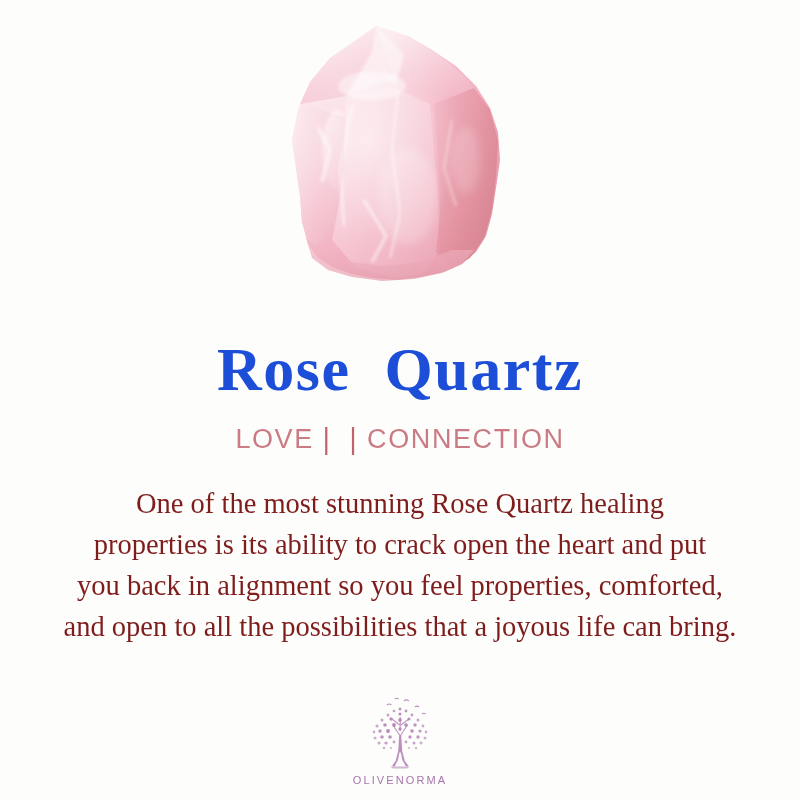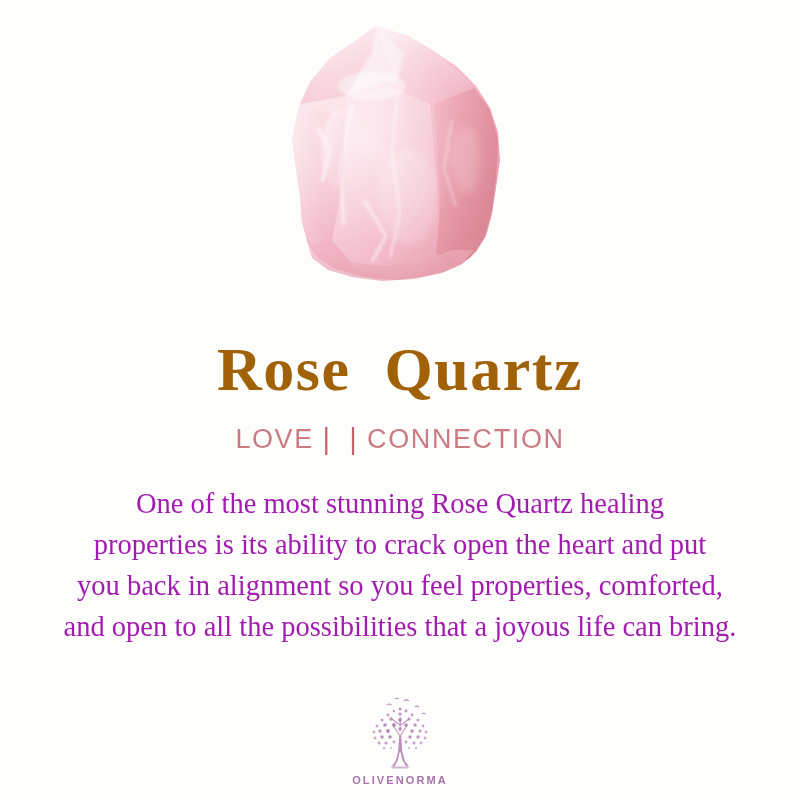--- a/index.html
+++ b/index.html
@@ -40,21 +40,21 @@
     height: 310px;
     display: block;
   }
 
   
   .title {
     font-family: "Liberation Serif", "DejaVu Serif", serif;
     font-weight: 700;
     font-size: 62px;
     line-height: 1;
-    color: #a16207;
+    color: #1d4ed8;
     letter-spacing: 1.5px;
     margin: 28px 0 0 0;
     white-space: pre;
     text-align: left;
   }
 
   
   .subtitle {
     margin: 26px 0 0 0;
     font-family: "Liberation Sans", "DejaVu Sans", sans-serif;
@@ -74,21 +74,21 @@
     font-weight: 300;
     transform: scaleY(1.08);
     display: inline-block;
   }
 
   
   .body-copy {
     margin: 30px 0 0 0;
     width: 760px;
     text-align: center;
-    color: #a21caf;
+    color: #7f1d1d;
     font-family: "Liberation Serif", "DejaVu Serif", serif;
     font-size: 28.5px;
     line-height: 41px;
     font-weight: 400;
   }
   .body-copy .line {
     display: block;
     white-space: nowrap;
   }
 
@@ -106,21 +106,21 @@
     width: 86px;
     height: 76px;
     display: block;
   }
   .logo-word {
     margin-top: 3px;
     font-family: "Liberation Sans", "DejaVu Sans", sans-serif;
     font-size: 11px;
     letter-spacing: 2.1px;
     color: #a874ab;
-    font-weight: 700;
+    font-weight: 400;
   }
 </style>
 </head>
 <body>
 
 <div class="card">
 
   <div class="stone-area">
     <svg class="stone-svg" viewBox="0 0 800 310" aria-hidden="true">
       <defs>

